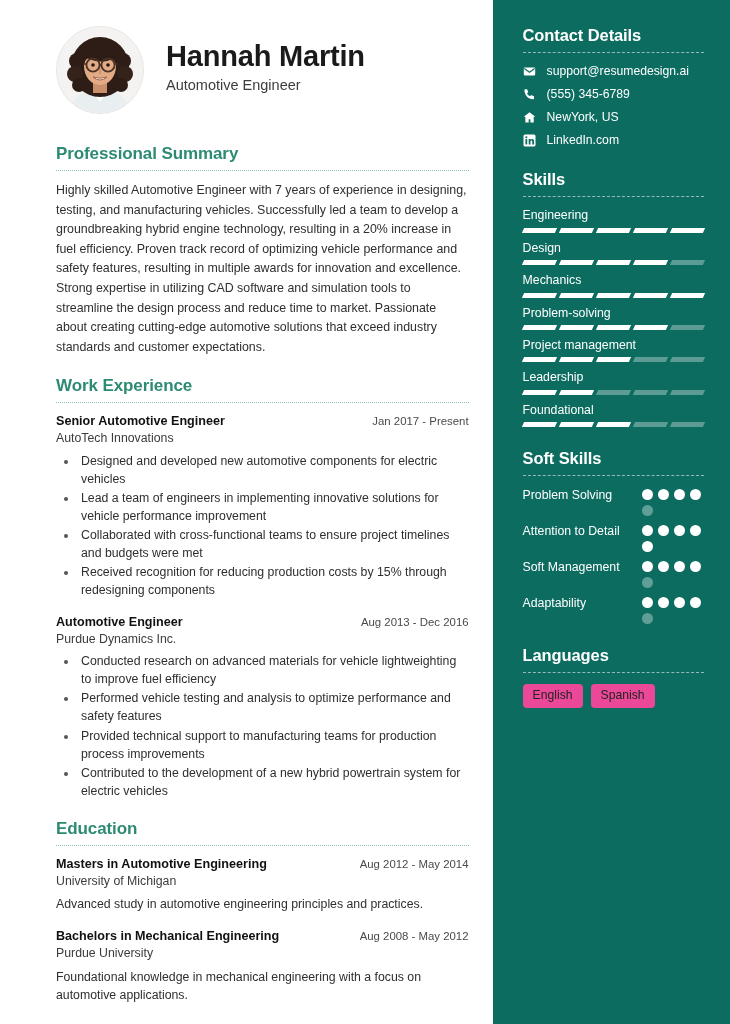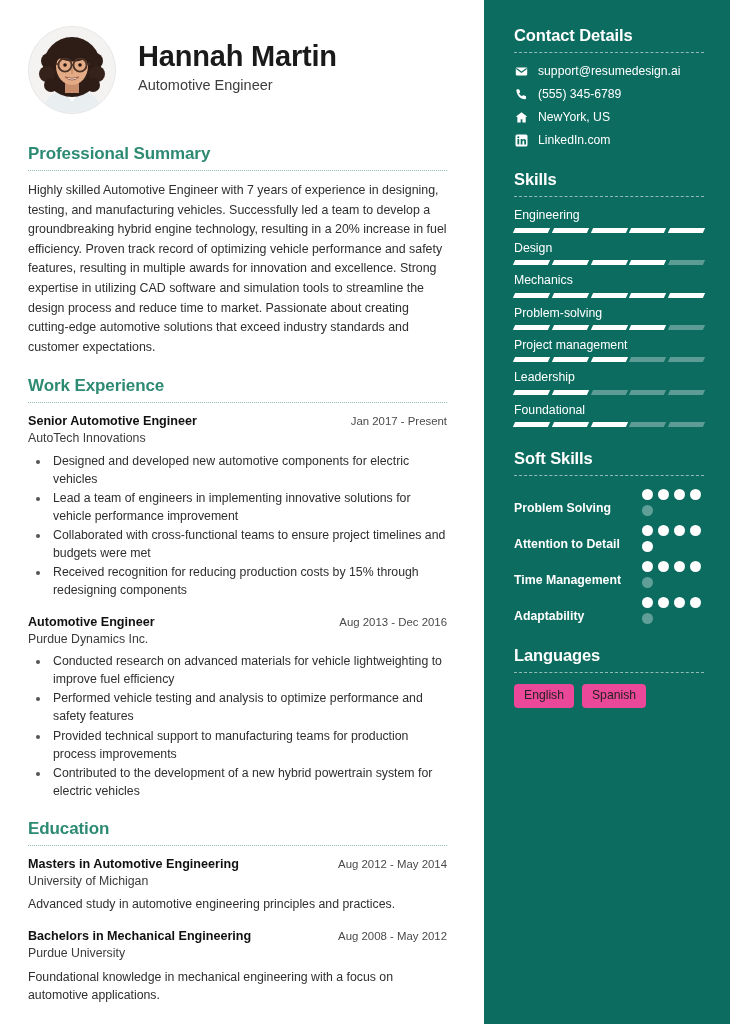--- a/index.html
+++ b/index.html
@@ -17,22 +17,23 @@
     height: 1024px;
     overflow: hidden;
     background: #ffffff;
     display: flex;
   }
 
   
   .left-col {
     width: 484px;
     box-sizing: border-box;
-    padding: 26px 37px 10px 28px;
+    padding: 26px 24px 10px 28px;
     background: #ffffff;
+    margin-left: 28px;
   }
 
   .header-row {
     display: flex;
     align-items: center;
     gap: 22px;
     margin-bottom: 30px;
   }
   .avatar {
     width: 86px;
@@ -190,25 +191,24 @@
     flex: 1 1 0;
     height: 5px;
     transform: skewX(-24deg);
     background: rgba(255,255,255,0.33);
   }
   .seg.on { background: #ffffff; }
 
   
   .soft-row {
     display: flex;
-    align-items: flex-end;
+    align-items: flex-start;
     justify-content: space-between;
     gap: 8px;
     margin-bottom: 7px;
-    font-weight: bold;
   }
   .soft-name {
     font-size: 12.3px;
     color: #ffffff;
     line-height: 1.32;
     flex: 1 1 auto;
     max-width: 112px;
   }
   .soft-dots {
     display: flex;
@@ -502,21 +502,21 @@
         <div class="soft-name">Attention to Detail</div>
         <div class="soft-dots">
             <span class="dot on"></span>
             <span class="dot on"></span>
             <span class="dot on"></span>
             <span class="dot on"></span>
             <span class="dot on"></span>
           </div>
       </div>
       <div class="soft-row">
-        <div class="soft-name">Time Management</div>
+        <div class="soft-name">Soft Management</div>
         <div class="soft-dots">
             <span class="dot on"></span>
             <span class="dot on"></span>
             <span class="dot on"></span>
             <span class="dot on"></span>
             <span class="dot"></span>
           </div>
       </div>
       <div class="soft-row">
         <div class="soft-name">Adaptability</div>

